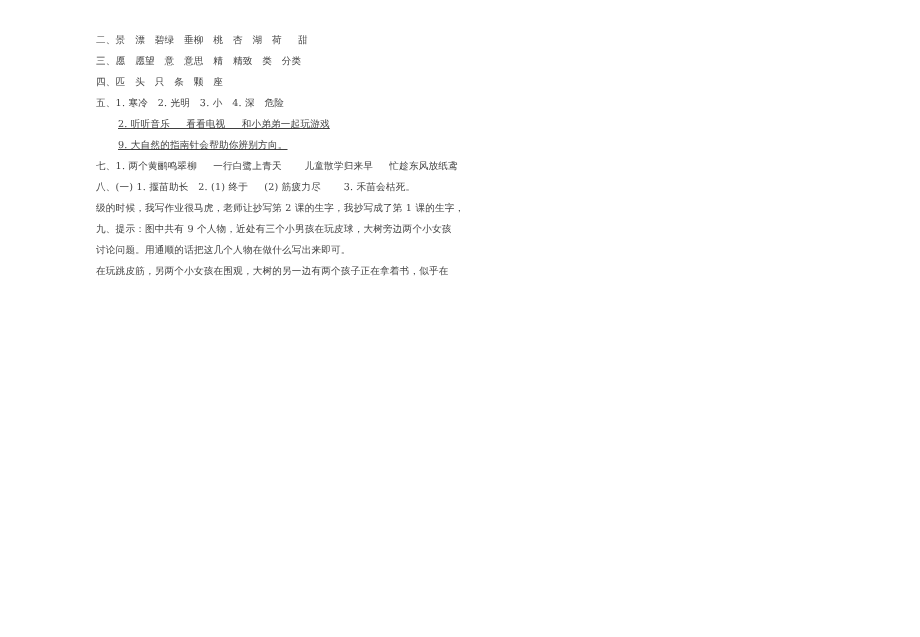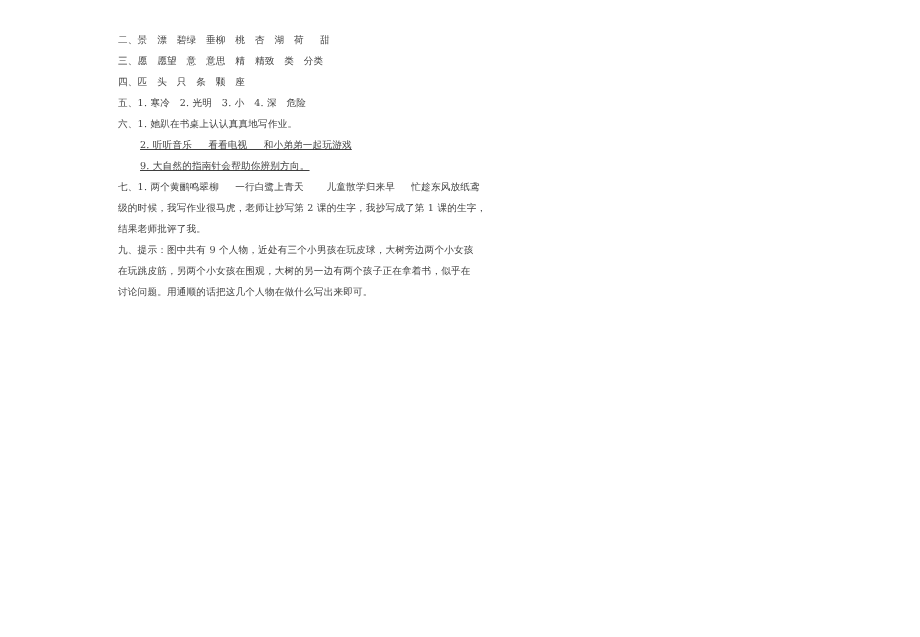--- a/index.html
+++ b/index.html
@@ -15,21 +15,21 @@
     overflow: hidden;
   }
   #page {
     position: relative;
     width: 920px;
     height: 637px;
     background: #ffffff;
   }
   #answer-sheet {
     position: absolute;
-    left: 118px;
+    left: 96px;
     top: 30px;
     width: 420px;
   }
   .ans-line {
     font-size: 9.6px;
     line-height: 21px;
     color: #3f3f3f;
     white-space: pre;
     letter-spacing: 0.2px;
     text-rendering: geometricPrecision;
@@ -39,23 +39,22 @@
 </style>
 </head>
 <body style="background: rgb(255, 255, 255);">
 
 <div id="page">
   <div id="answer-sheet" style="color: rgb(63, 63, 63);">
       <div class="ans-line">二、景   漂   碧绿   垂柳   桃   杏   湖   荷     甜</div>
       <div class="ans-line">三、愿   愿望   意   意思   精   精致   类   分类</div>
       <div class="ans-line">四、匹   头   只   条   颗   座</div>
       <div class="ans-line">五、1. 寒冷   2. 光明   3. 小   4. 深   危险</div>
-      <div class="ans-line">六、1. 她趴在书桌上认认真真地写作业。</div>
       <div class="ans-line indent-1">2. 听听音乐     看看电视     和小弟弟一起玩游戏</div>
       <div class="ans-line indent-1">9. 大自然的指南针会帮助你辨别方向。</div>
       <div class="ans-line">七、1. 两个黄鹂鸣翠柳     一行白鹭上青天       儿童散学归来早     忙趁东风放纸鸢</div>
+      <div class="ans-line">八、(一) 1. 揠苗助长   2. (1) 终于     (2) 筋疲力尽       3. 禾苗会枯死。</div>
       <div class="ans-line">级的时候，我写作业很马虎，老师让抄写第 2 课的生字，我抄写成了第 1 课的生字，</div>
-      <div class="ans-line">结果老师批评了我。</div>
       <div class="ans-line">九、提示：图中共有 9 个人物，近处有三个小男孩在玩皮球，大树旁边两个小女孩</div>
+      <div class="ans-line">讨论问题。用通顺的话把这几个人物在做什么写出来即可。</div>
       <div class="ans-line">在玩跳皮筋，另两个小女孩在围观，大树的另一边有两个孩子正在拿着书，似乎在</div>
-      <div class="ans-line">讨论问题。用通顺的话把这几个人物在做什么写出来即可。</div>
     </div>
 </div>
 
 </body></html>

